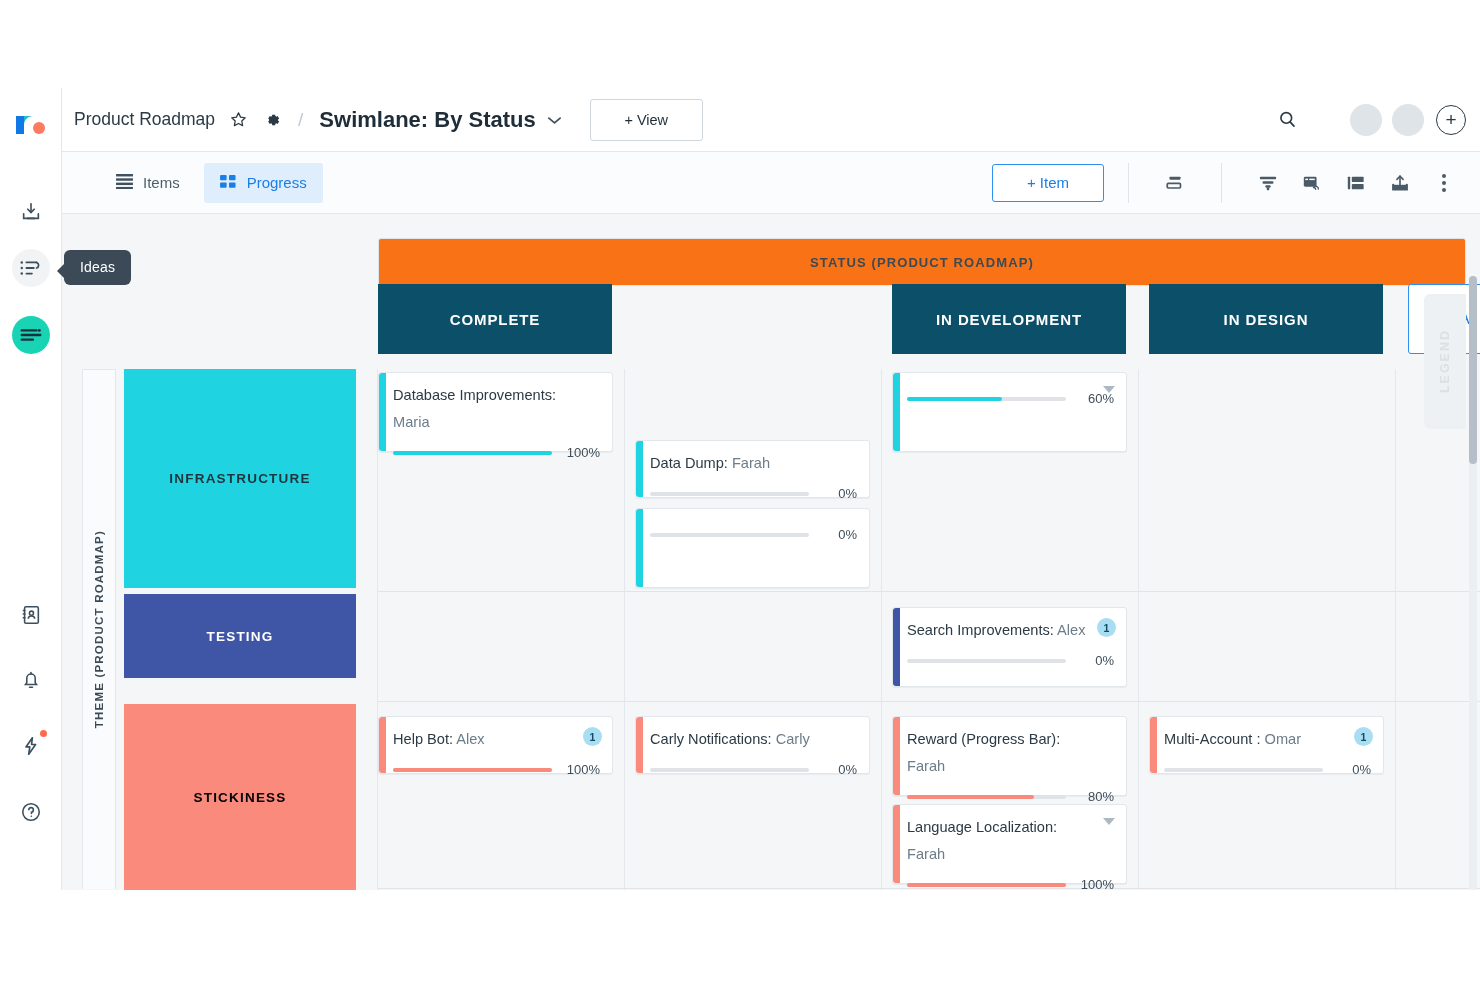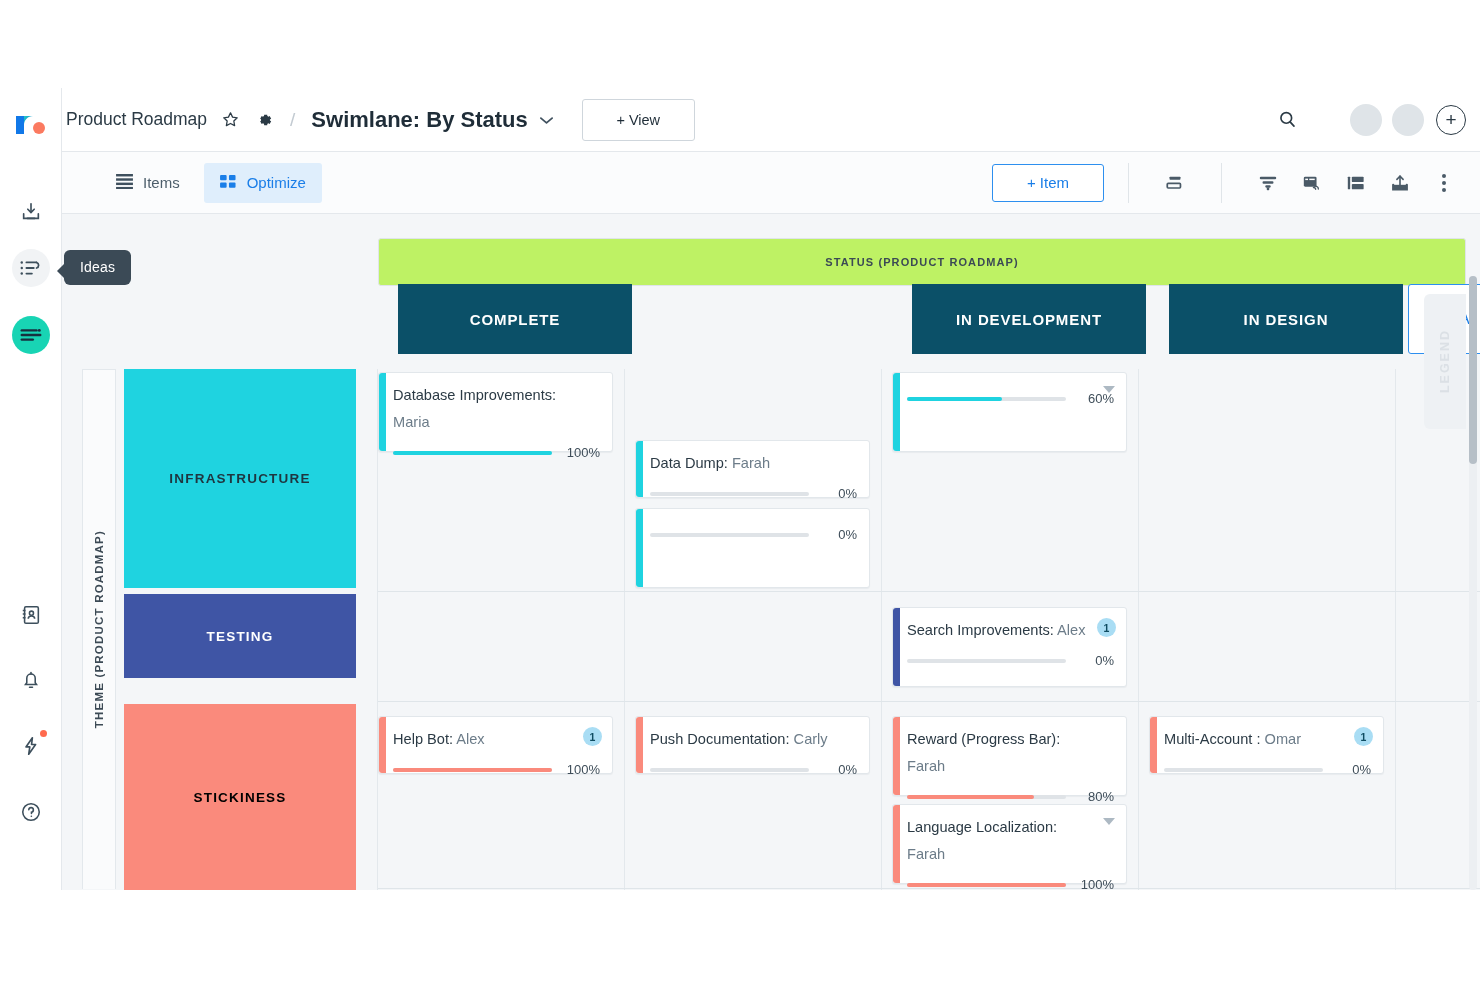--- a/index.html
+++ b/index.html
@@ -60,21 +60,21 @@
 
   
   .header {
     position: absolute; left: 62px; top: 88px;
     width: 1418px; height: 64px;
     background: #ffffff;
     border-bottom: 1px solid #e4e8ec;
     display: flex; align-items: center;
   }
   .proj-title {
-    font-size: 17.5px; color: #2b3a45; margin-left: 4px; font-weight: 400;
+    font-size: 17.5px; color: #2b3a45; margin-left: 12px; font-weight: 400;
   }
   .hdr-ico { margin-left: 14px; display:flex; align-items:center; color:#2b3a45; }
   .slash { margin: 0 16px; color: #c2cad1; font-size: 19px; }
   .view-title { font-size: 22px; color: #1f2d38; font-weight: bold; }
   .caret-down { margin-left: 11px; color:#3f505e; }
   .view-btn {
     margin-left: 28px; width: 113px; height: 42px;
     border: 1px solid #cfd6dc; border-radius: 3px; background: #fff;
     color: #1f2d38; font-size: 14.5px;
     display:flex; align-items:center; justify-content:center;
@@ -115,30 +115,30 @@
   .canvas {
     position: absolute; left: 62px; top: 214px;
     width: 1418px; height: 676px;
     background: #f4f6f8;
     overflow: hidden;
   }
 
   .status-band {
     position: absolute; left: 316px; top: 24px;
     width: 1088px; height: 48px;
-    border: 1px solid #dfe4e9; border-radius: 3px; background:#bef264;
-    display:flex; align-items:center; justify-content:center;
-    font-size: 11px; letter-spacing: 1.1px; color:#3c4a55; font-weight:bold;
+    border: 1px solid #dfe4e9; border-radius: 3px; background:#f97316;
+    display:flex; align-items:center; justify-content:center;
+    font-size: 13px; letter-spacing: 1.1px; color:#3c4a55; font-weight:bold;
   }
 
   .col-head {
     position: absolute; top: 70px; height: 70px;
     background: #0b5068; color:#ffffff;
     display:flex; align-items:center; justify-content:center;
-    font-size: 15px; font-weight: bold; letter-spacing: .9px; margin-left: 20px;
+    font-size: 15px; font-weight: bold; letter-spacing: .9px;
   }
   .add-col-btn {
     position: absolute; top: 70px; left: 1346px;
     width: 100px; height: 70px;
     border: 1.4px solid #2d8fef; border-radius: 3px; background:#fff;
     color:#1a7ee8; font-size: 16px; font-weight: 500;
     display:flex; align-items:center; justify-content:center; gap:8px;
   }
 
   
@@ -363,21 +363,21 @@
 
     <div class="tab active">
       <span>
         <svg width="17" height="15" viewBox="0 0 18 16" fill="#1a7ee8">
           <rect x="0" y="1" width="7" height="5.6" rx="1"></rect>
             <rect x="9.5" y="1" width="7" height="5.6" rx="1"></rect>
           <rect x="0" y="9" width="7" height="5.6" rx="1"></rect>
             <rect x="9.5" y="9" width="7" height="5.6" rx="1"></rect>
         </svg>
       </span>
-      <span>Optimize</span>
+      <span>Progress</span>
     </div>
 
     <div class="tb-right">
       <div class="item-btn">+ Item</div>
       <div class="tb-sep"></div>
 
       <div class="tb-ico">
         <svg width="22" height="20" viewBox="0 0 24 22" fill="none" stroke="currentColor" stroke-width="1.9">
           <rect x="6" y="4" width="12" height="3.4" rx=".8" fill="currentColor" stroke="none"></rect>
           <rect x="3.5" y="11.5" width="14.5" height="5" rx="1"></rect>
@@ -531,21 +531,21 @@
         <div class="prog-track">
           <div class="prog-fill" style="width:100%;background:#fa8a7c"></div>
         </div>
         <div class="prog-pct">100%</div>
       </div>
     </div>
 
     <div class="card" style="left:573px;top:502px;width:235px;height:58px">
       <div class="edge" style="background:#fa8a7c"></div>
       <div class="card-title">
-        <span>Push Documentation:</span>
+        <span>Carly Notifications:</span>
         <span class="owner">Carly</span>
       </div>
       <div class="prog-row">
         <div class="prog-track">
           <div class="prog-fill" style="width:0%;background:#fa8a7c"></div>
         </div>
         <div class="prog-pct">0%</div>
       </div>
     </div>
 

